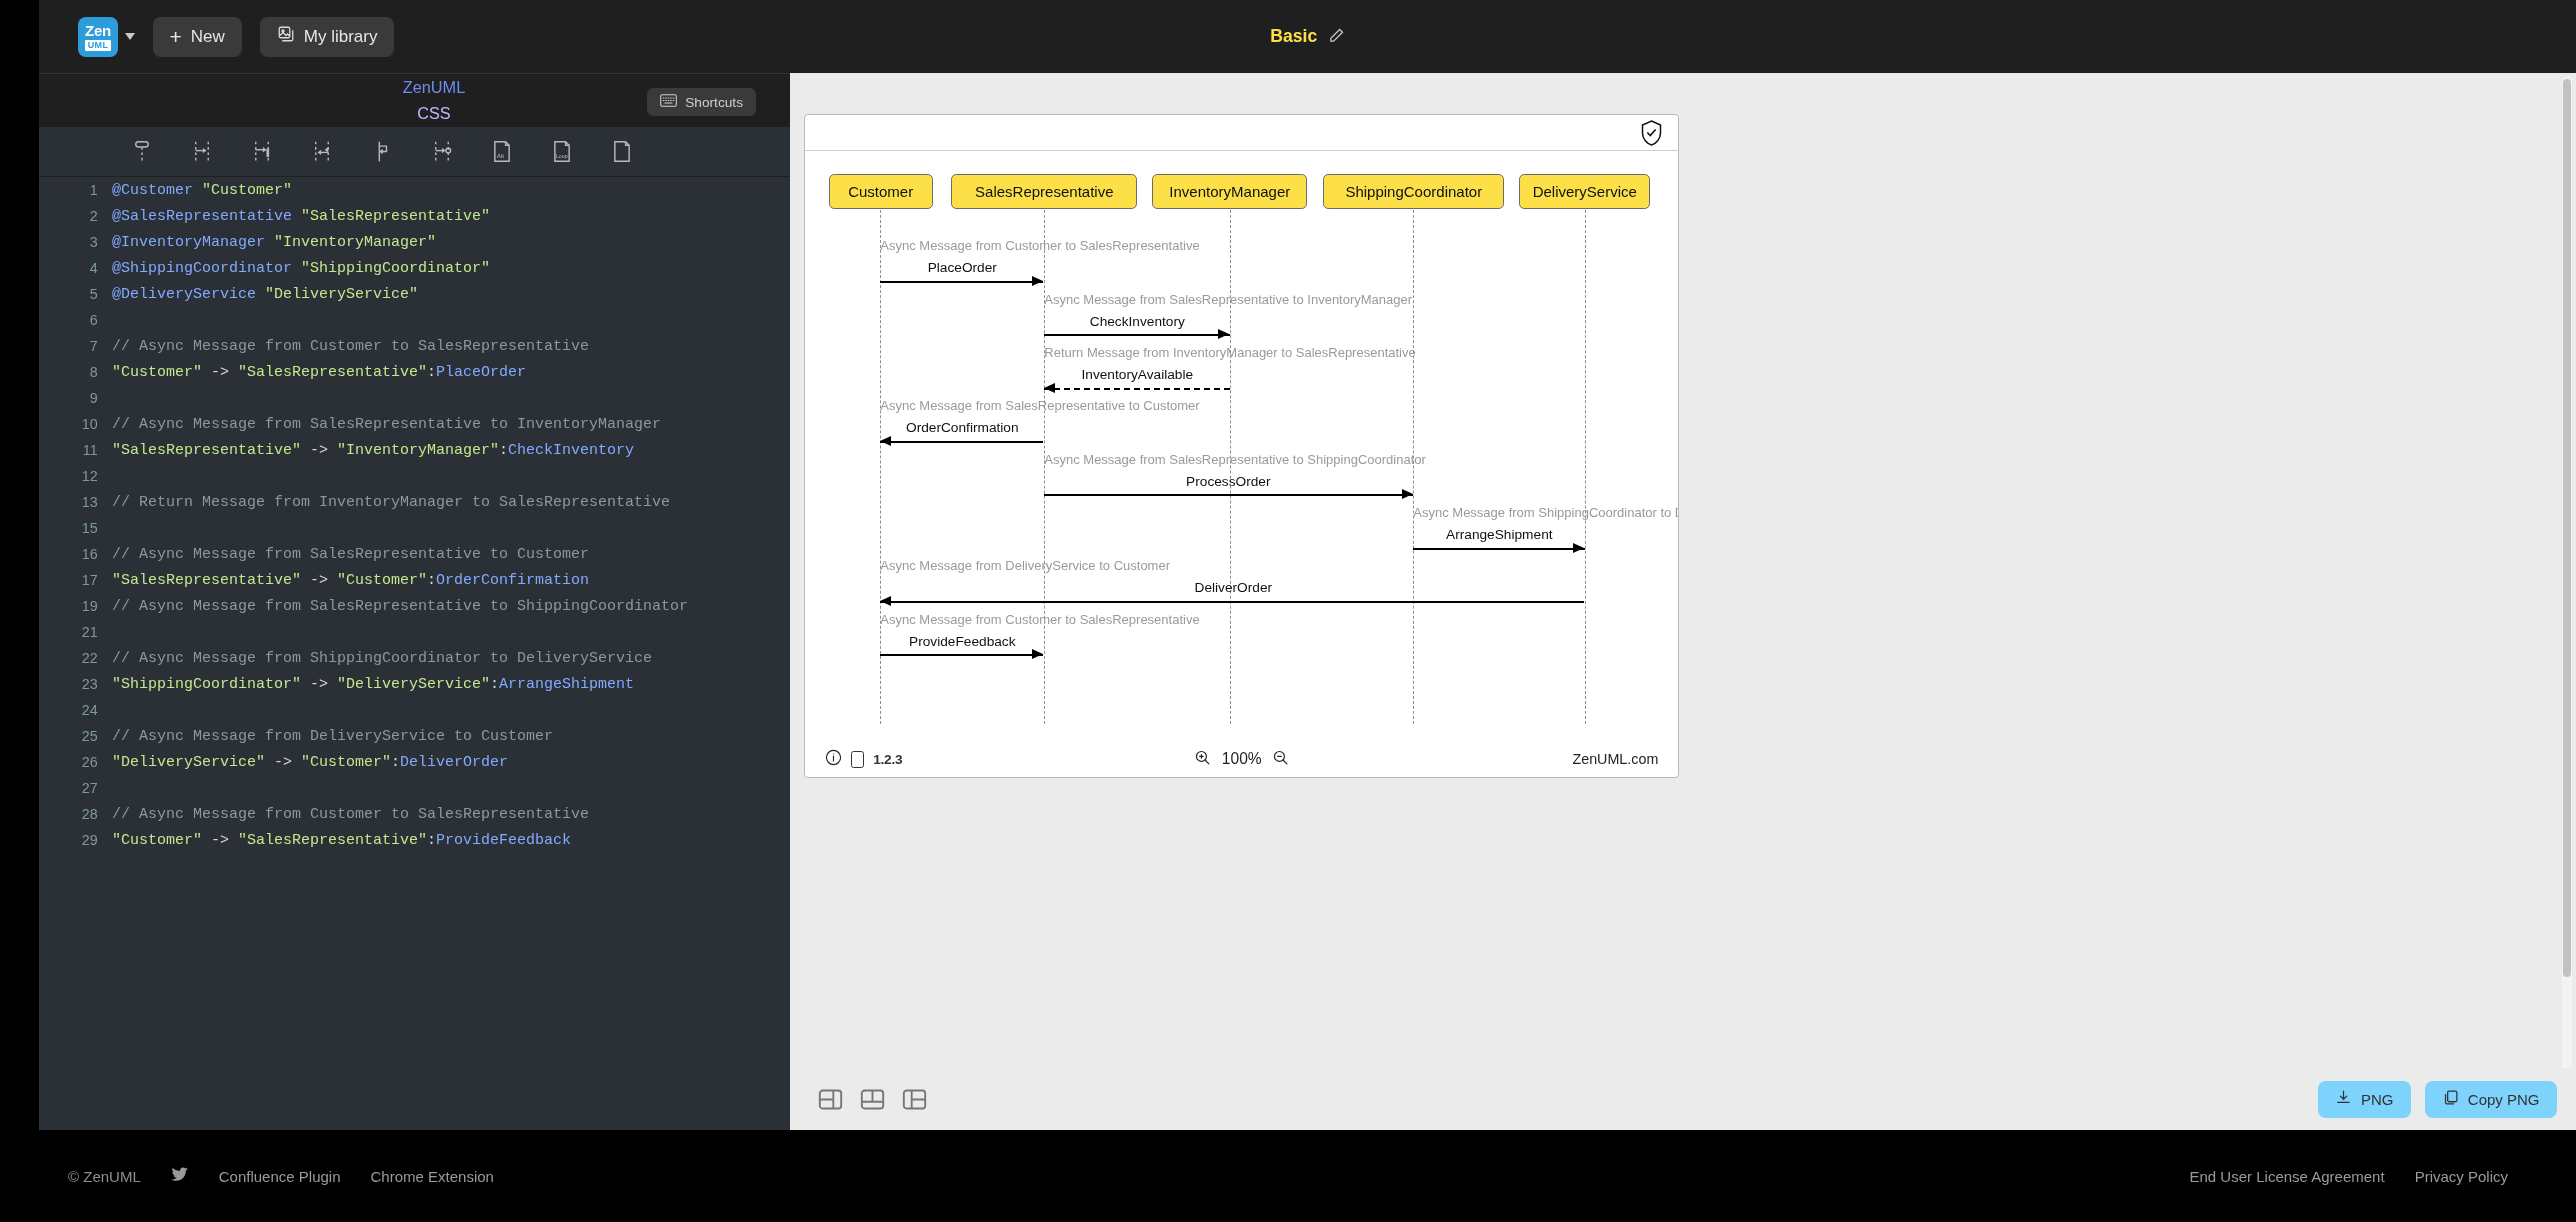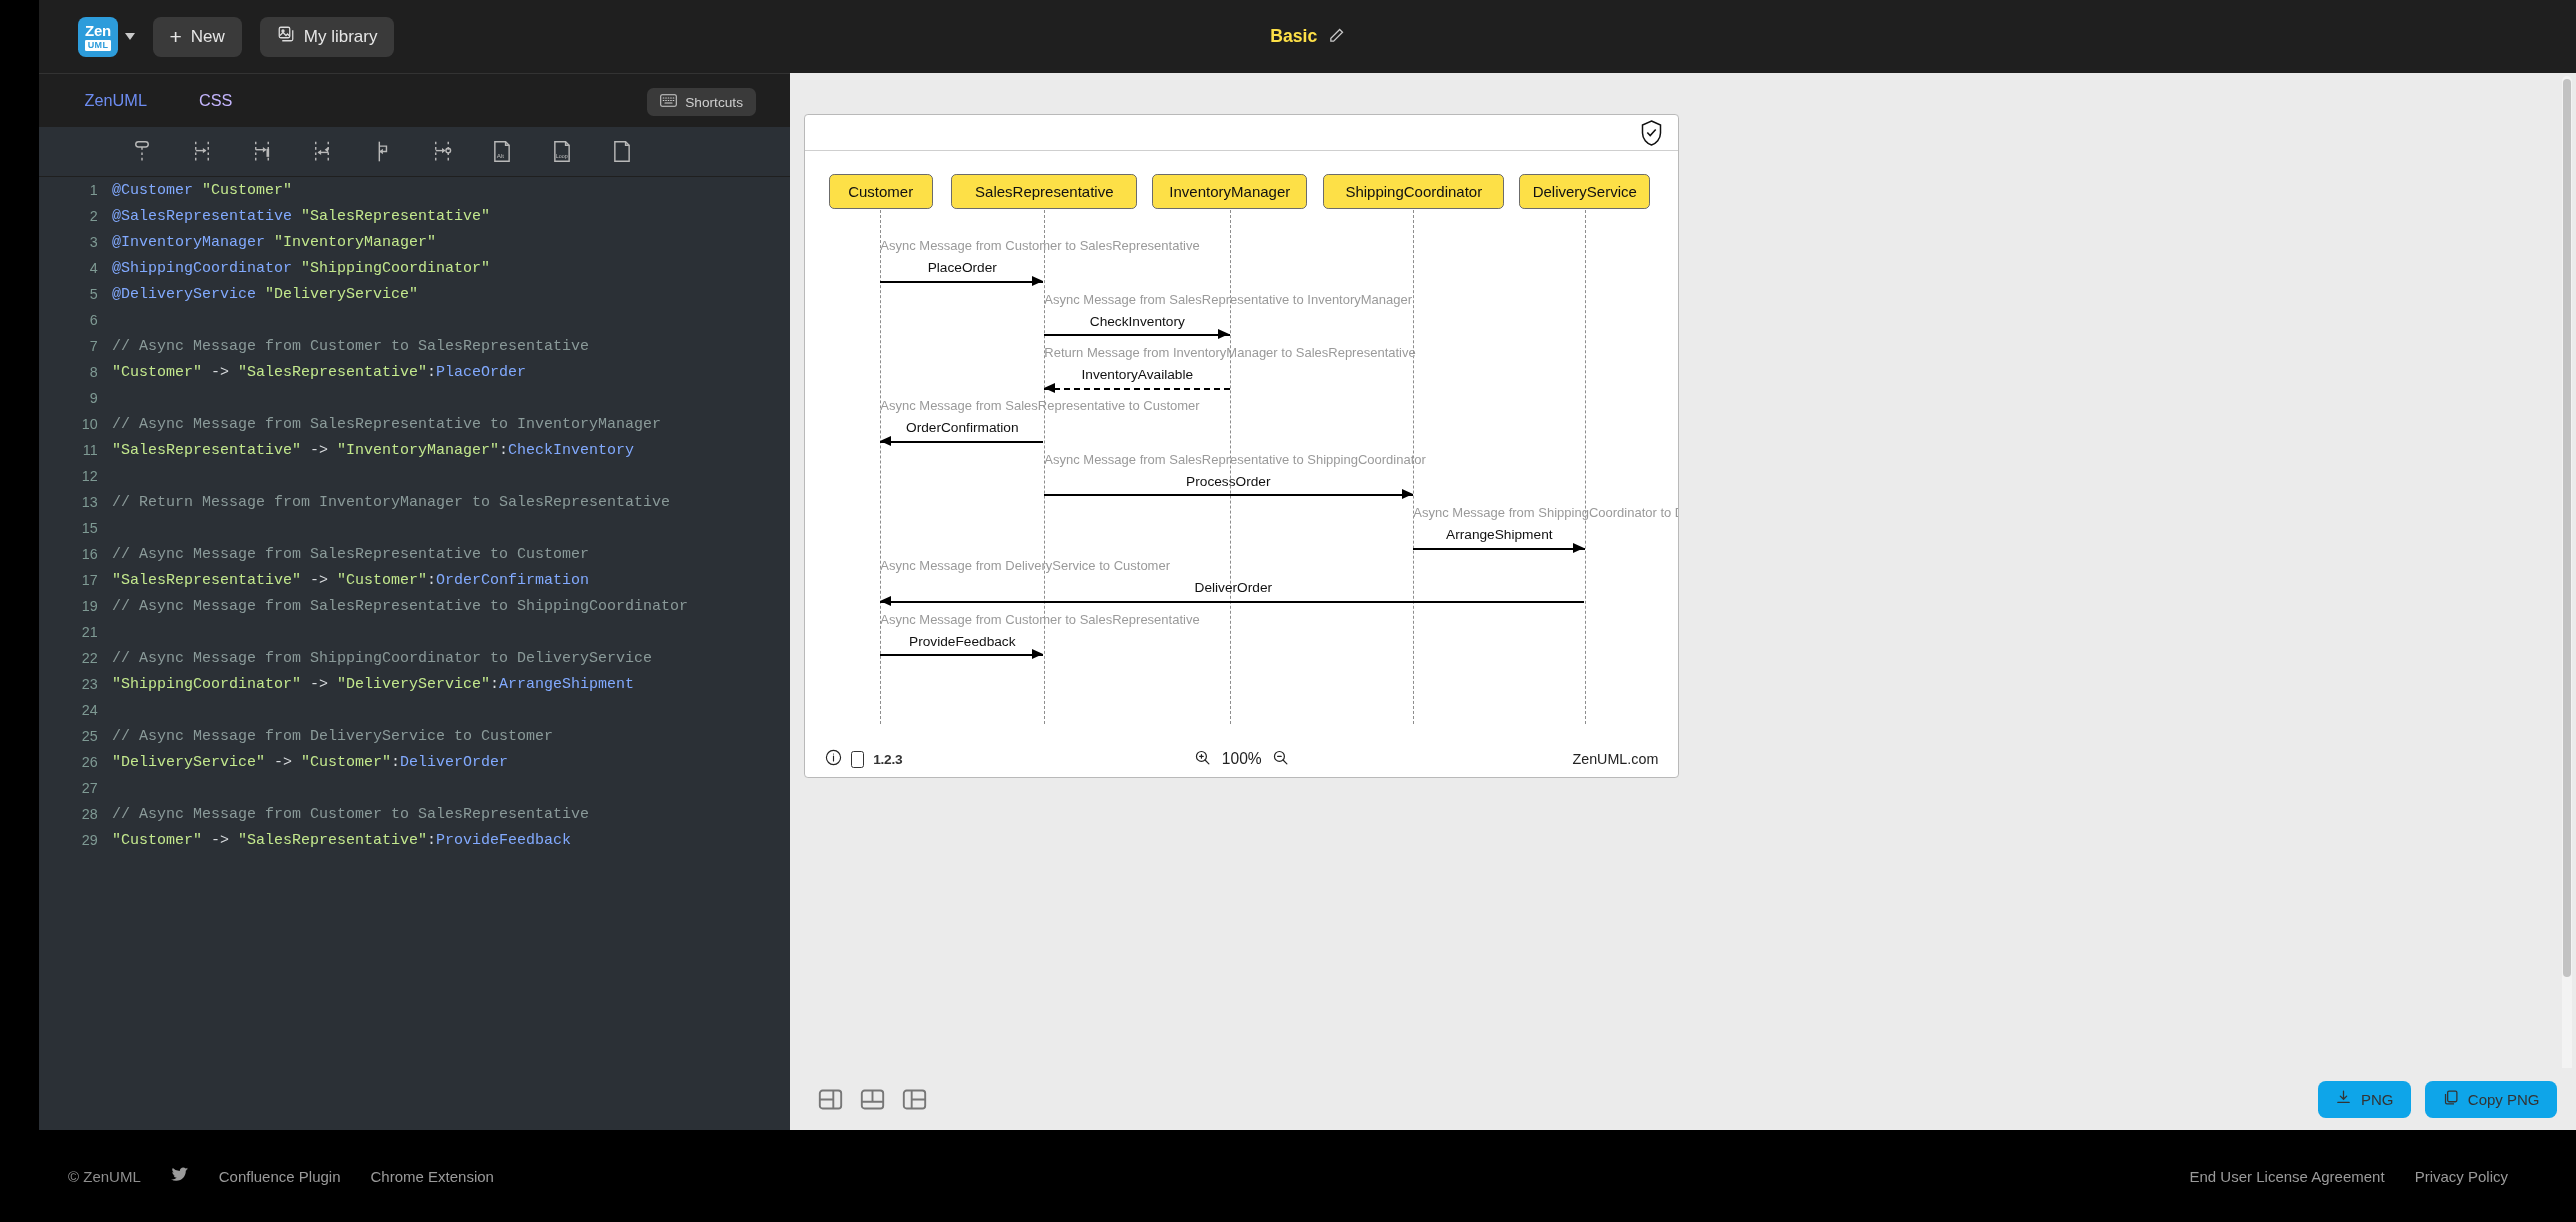--- a/index.html
+++ b/index.html
@@ -91,21 +91,21 @@
     color: #f7c325; font-size: 18px; line-height: 1;
   }
 
   
   #leftpane {
     position: absolute; left: 39px; top: 73px; width: 751px; bottom: 92px;
     background: #1f1f1f;
     border-top: 0.7px solid #333;
   }
   #tabrow {
-    height: 53px; display: flex; align-items: center; position: relative;
+    height: 53px; display: flex; align-items: center; position: relative; flex-direction: column;
   }
   .tab {
     font-size: 16.3px; padding: 0 6.5px; margin-left: 39px; cursor: pointer;
     color: #c4b5fd; height: 53px; display: flex; align-items: center;
   }
   .tab.active { color: #6d8cf0; }
   .tab.active::after {
     content: ""; position: absolute; bottom: 0; height: 2px; background: #6d8cf0;
   }
   #shortcuts-btn {
@@ -228,21 +228,21 @@
 
   
   #rp-bottom {
     position: absolute; left: 0; right: 0; bottom: 0; height: 62px;
     background: #ebebeb;
     display: flex; align-items: center; padding: 0 19.5px;
   }
   .layout-ico { width: 42px; height: 42px; display: flex; align-items: center; justify-content: center; cursor: pointer; }
   .png-btn {
     display: flex; align-items: center; gap: 9px;
-    background: #0ea5e9; border: none; border-radius: 7.8px;
+    background: #7dd3fc; border: none; border-radius: 7.8px;
     padding: 8.5px 17px; font-size: 15px; color: #333; cursor: pointer;
     margin-left: 14.3px; font-family: "Liberation Sans", sans-serif;
   }
 
   
   #footer {
     position: absolute; left: 0; right: 0; bottom: 0; height: 92px;
     background: #000; display: flex; align-items: center;
     color: #8e8e8e; font-size: 15px;
   }

